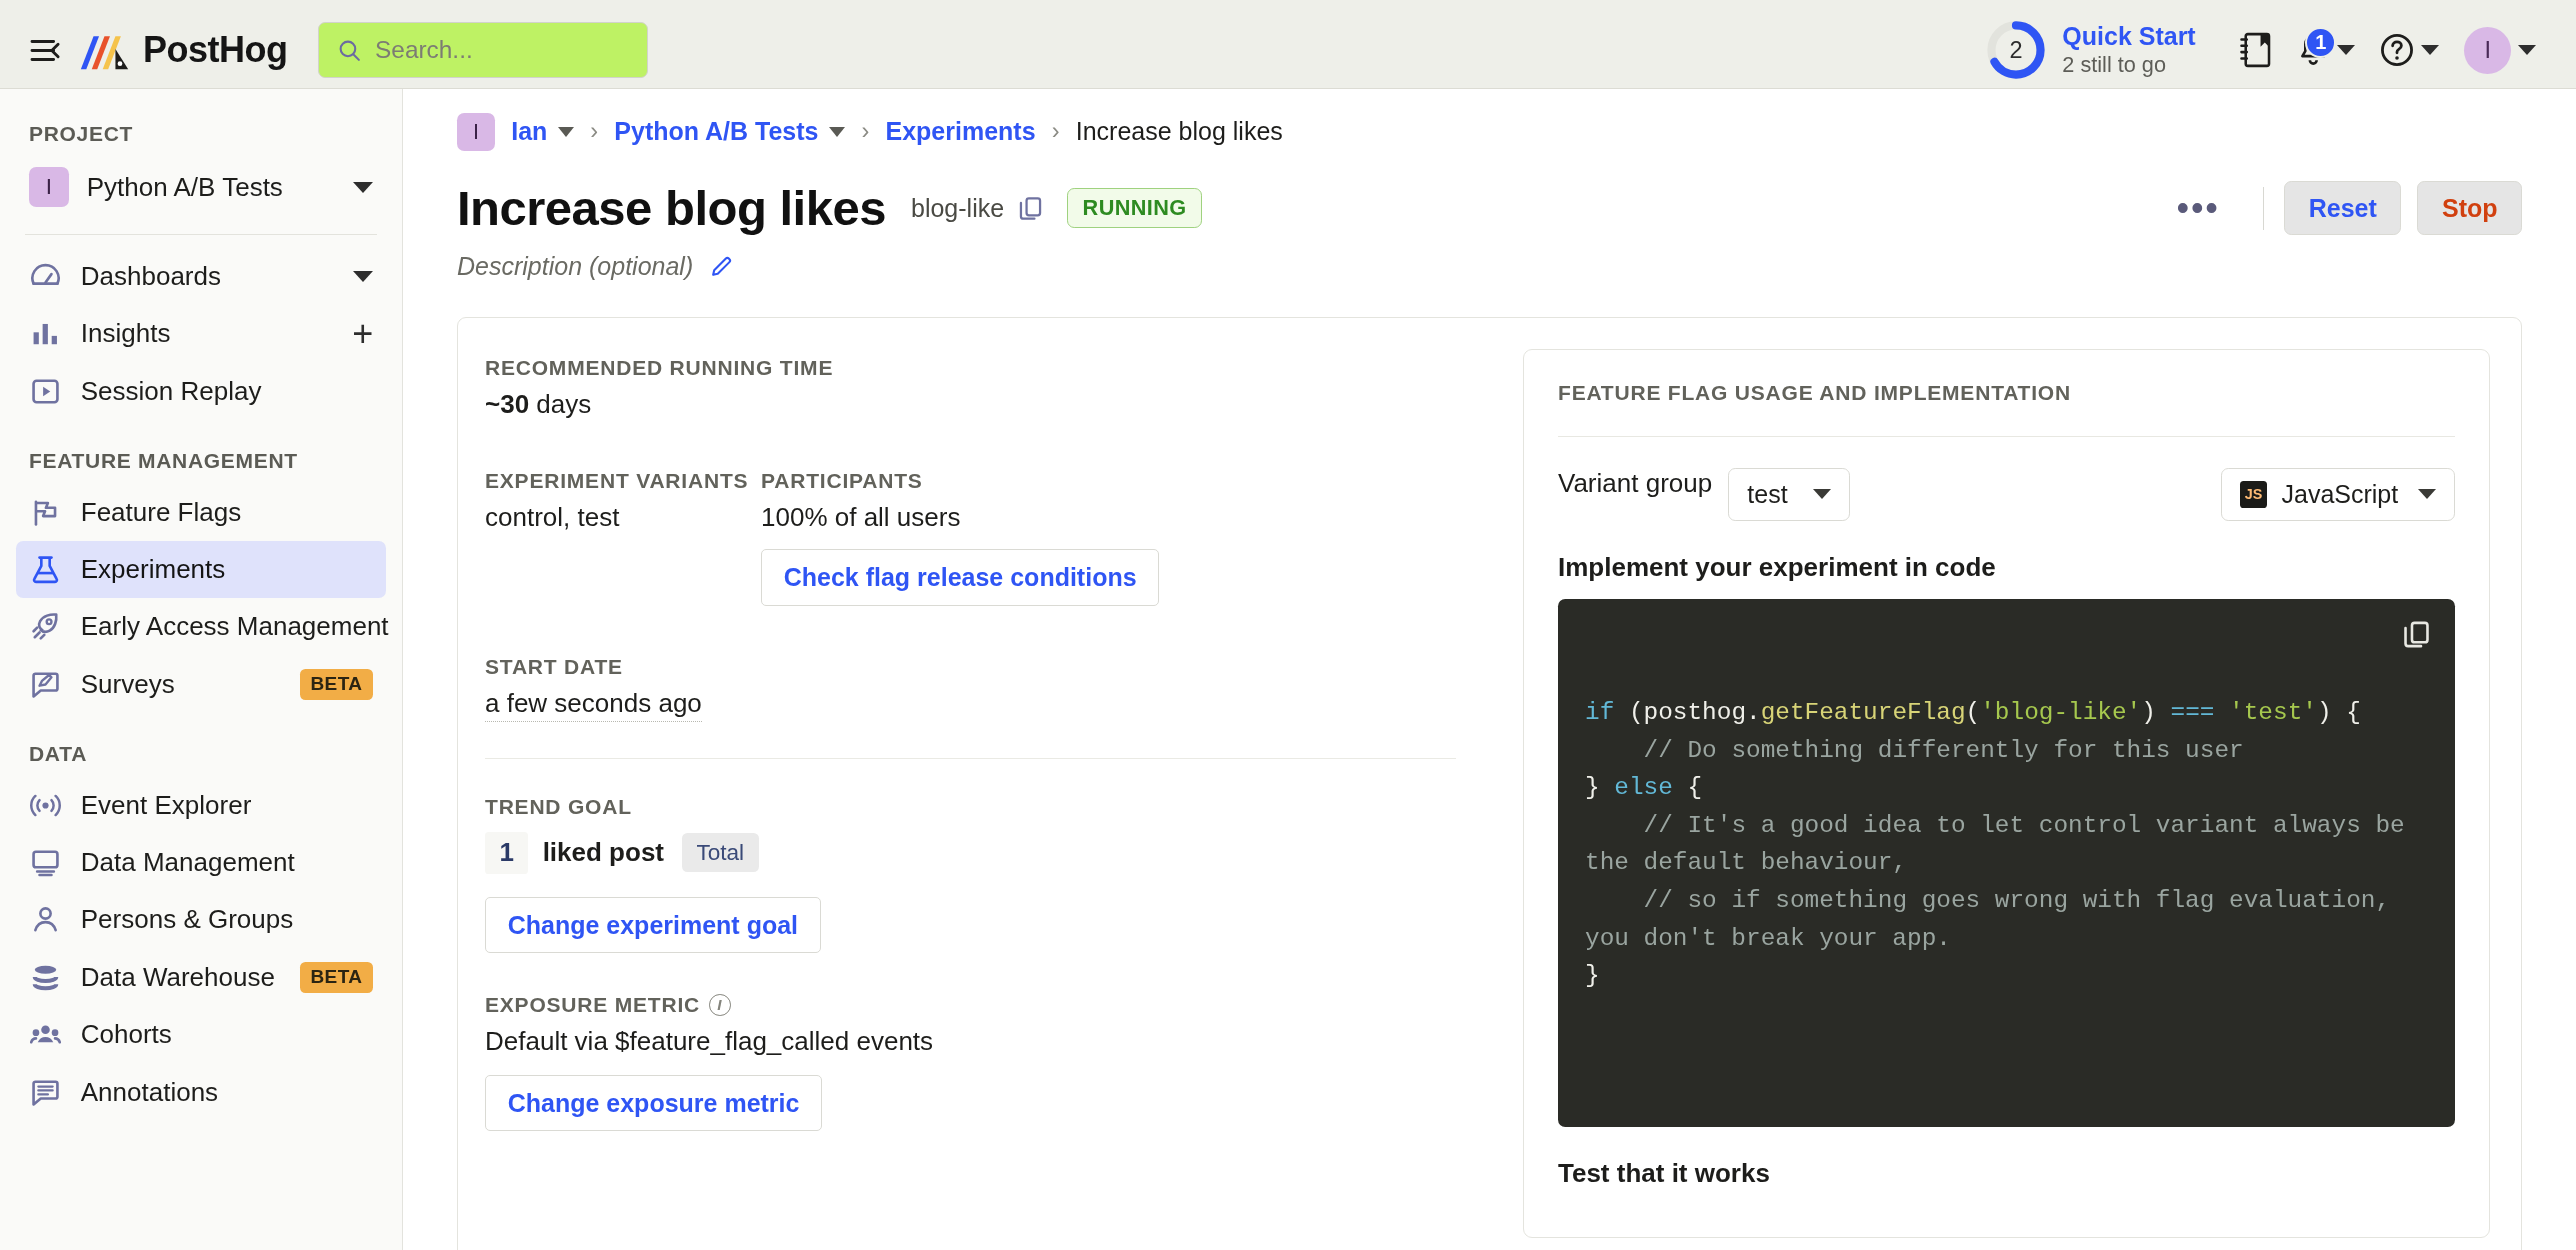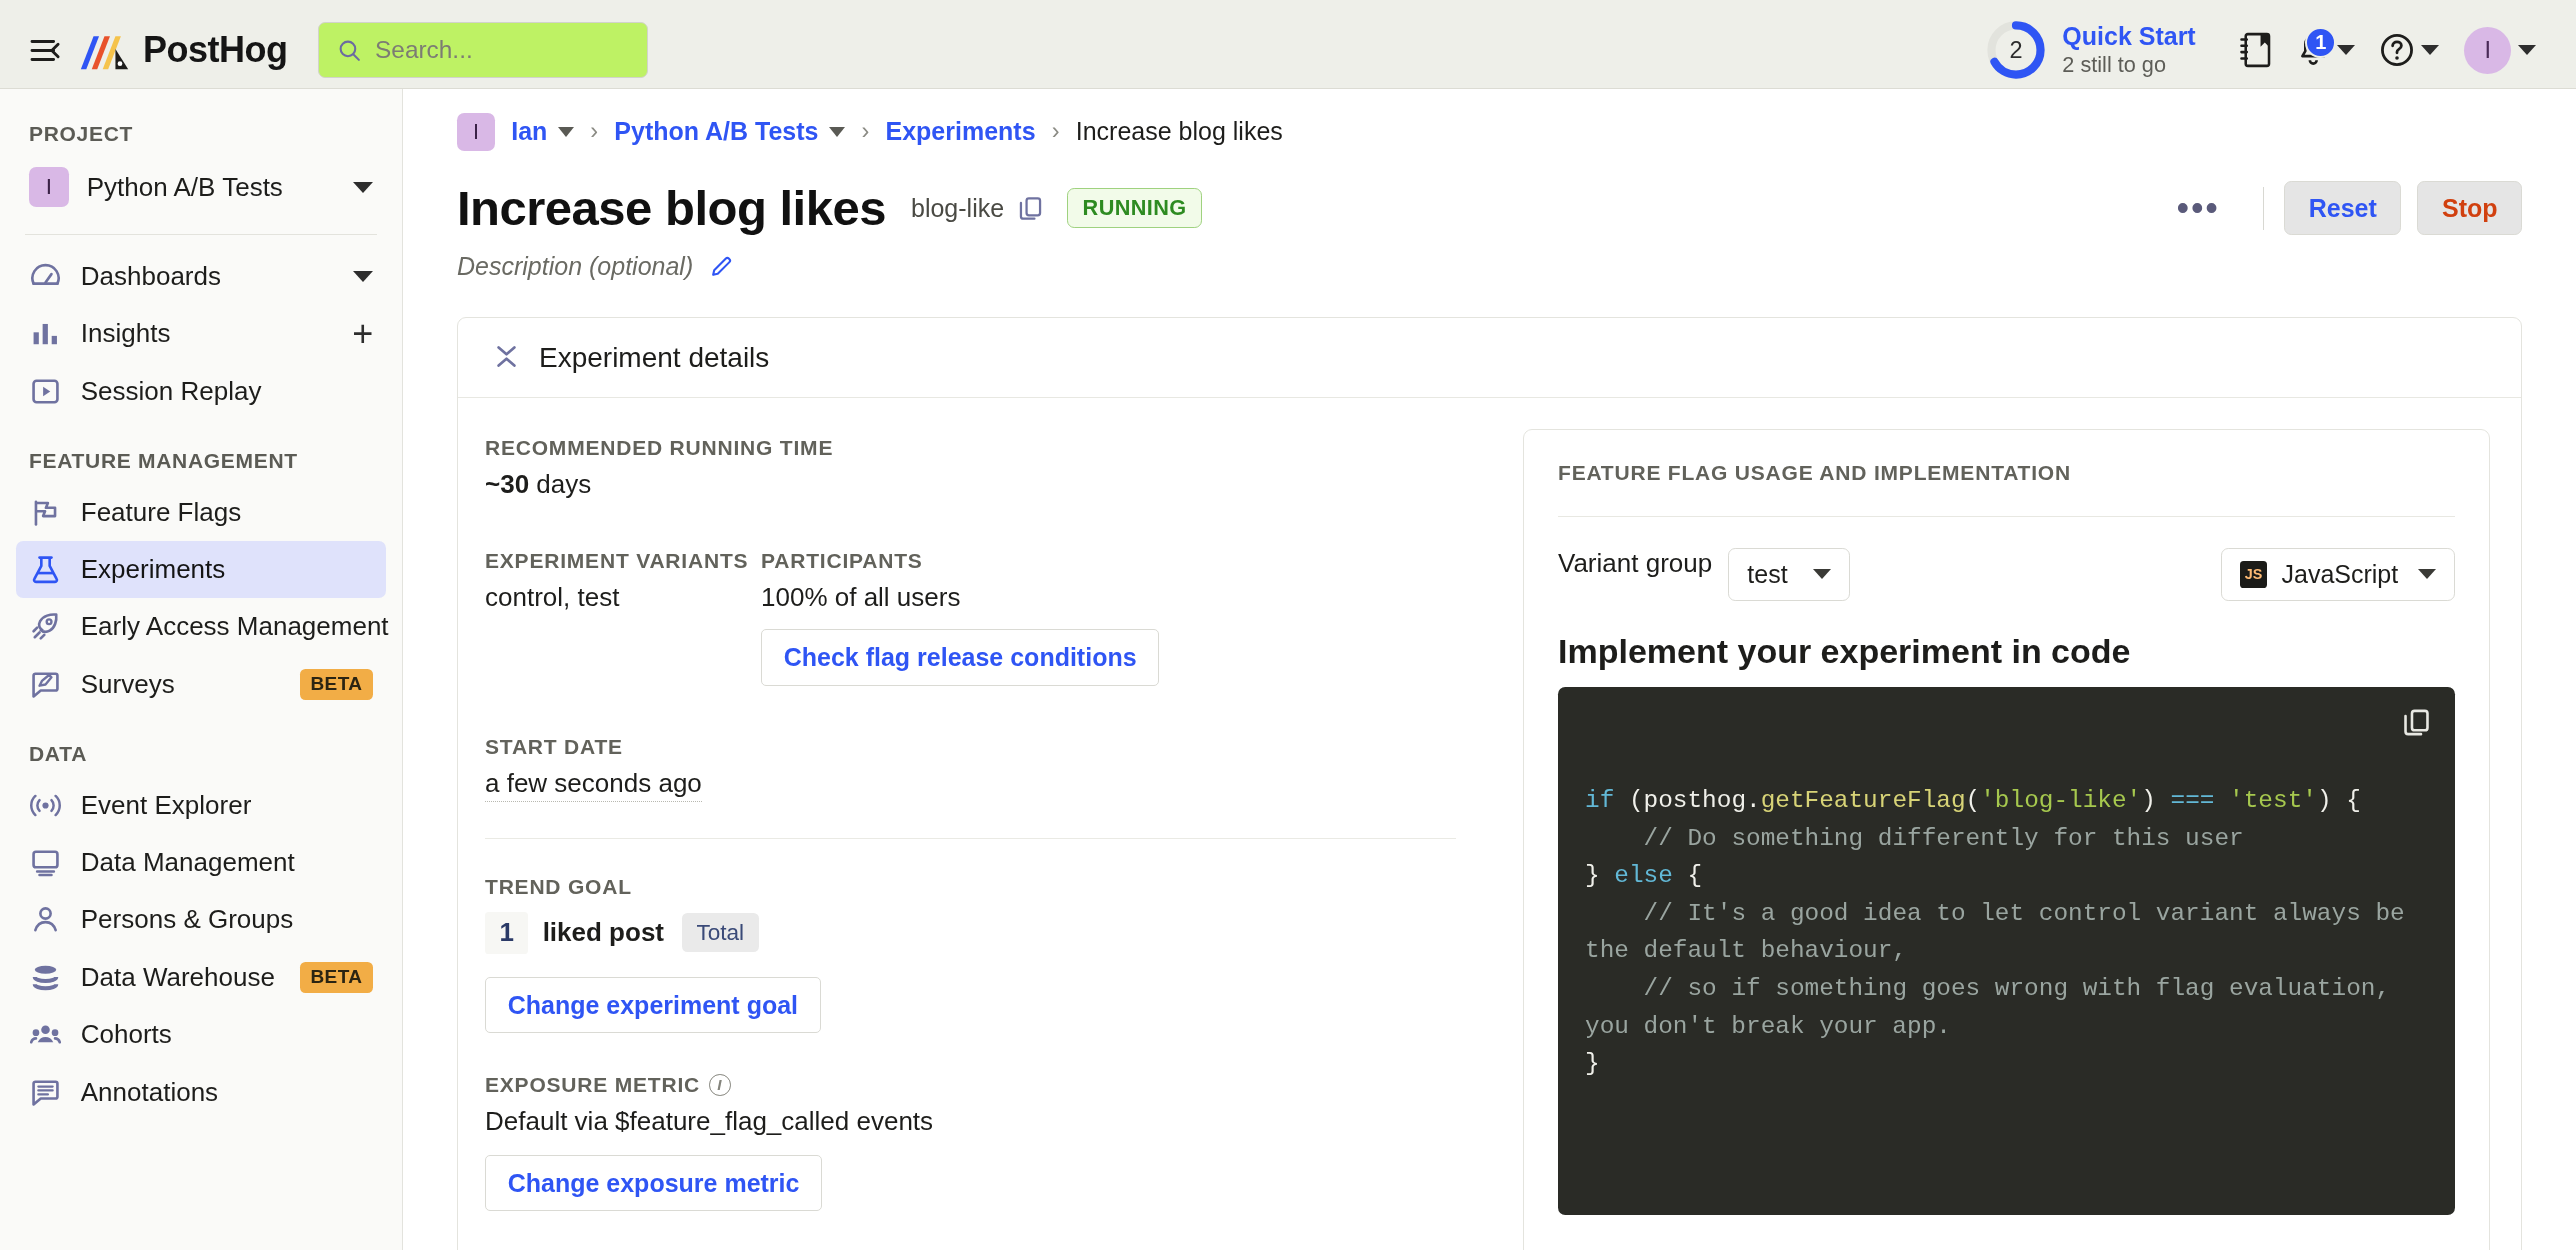--- a/index.html
+++ b/index.html
@@ -217,21 +217,21 @@
   .lang-select {
     margin-left: auto; border: 0.9px solid #dadad4; border-radius: 7.2px; background: #fff;
     display: flex; align-items: center; gap: 14.4px; padding: 10.8px 18px;
     font-size: 25px; color: #1d1d1b; cursor: pointer;
   }
   .js-chip {
     width: 27px; height: 27px; border-radius: 3.6px; background: #1b1b18; color: #fdba74;
     font-size: 14.4px; font-weight: 700; display: flex; align-items: center; justify-content: center;
     font-family: "Liberation Sans", sans-serif;
   }
-  .section-h { font-size: 34px; font-weight: 700; color: #1d1d1b; margin-top: 31px; margin-bottom: 16.2px; }
+  .section-h { font-size: 26px; font-weight: 700; color: #1d1d1b; margin-top: 31px; margin-bottom: 16.2px; }
   .code-block {
     background: #2a2b26; border-radius: 7.2px; padding: 20px 27px;
     font-family: "Liberation Mono", "DejaVu Sans Mono", monospace;
     font-size: 24.4px; line-height: 1.54; color: #e8e8e2; position: relative;
     white-space: pre-wrap; word-break: break-word;
   }
   .copy-code {
     position: absolute; top: 20px; right: 23.5px; cursor: pointer;
     display: flex; align-items: center;
   }
@@ -515,29 +515,20 @@
   <div class="desc-row">
     <div class="desc-text">Description (optional)</div>
     <div class="pencil">
       <svg width="25" height="25" viewBox="0 0 24 24" fill="none">
         <path d="M4 20l1-4.4L16.2 4.4a2 2 0 012.8 0l.6.6a2 2 0 010 2.8L8.4 19 4 20z" stroke="#2f55f4" stroke-width="2" stroke-linejoin="round" fill="none"></path>
       </svg>
     </div>
   </div>
 
   <div class="card">
-    <div class="card-header">
-      <span>
-        <svg width="25" height="27" viewBox="0 0 22 24" fill="none">
-          <path d="M4 4l7 6 7-6" stroke="#6f72a0" stroke-width="2.4" stroke-linecap="round" stroke-linejoin="round" fill="none"></path>
-          <path d="M4 20l7-6 7 6" stroke="#6f72a0" stroke-width="2.4" stroke-linecap="round" stroke-linejoin="round" fill="none"></path>
-        </svg>
-      </span>
-      <span class="card-header-title">Experiment details</span>
-    </div>
 
     <div class="card-body">
 
       <div class="col-left">
 
         <div>
           <div class="field-label">RECOMMENDED RUNNING TIME</div>
           <div class="field-value"><b>~30</b><span> days</span></div>
         </div>
 

